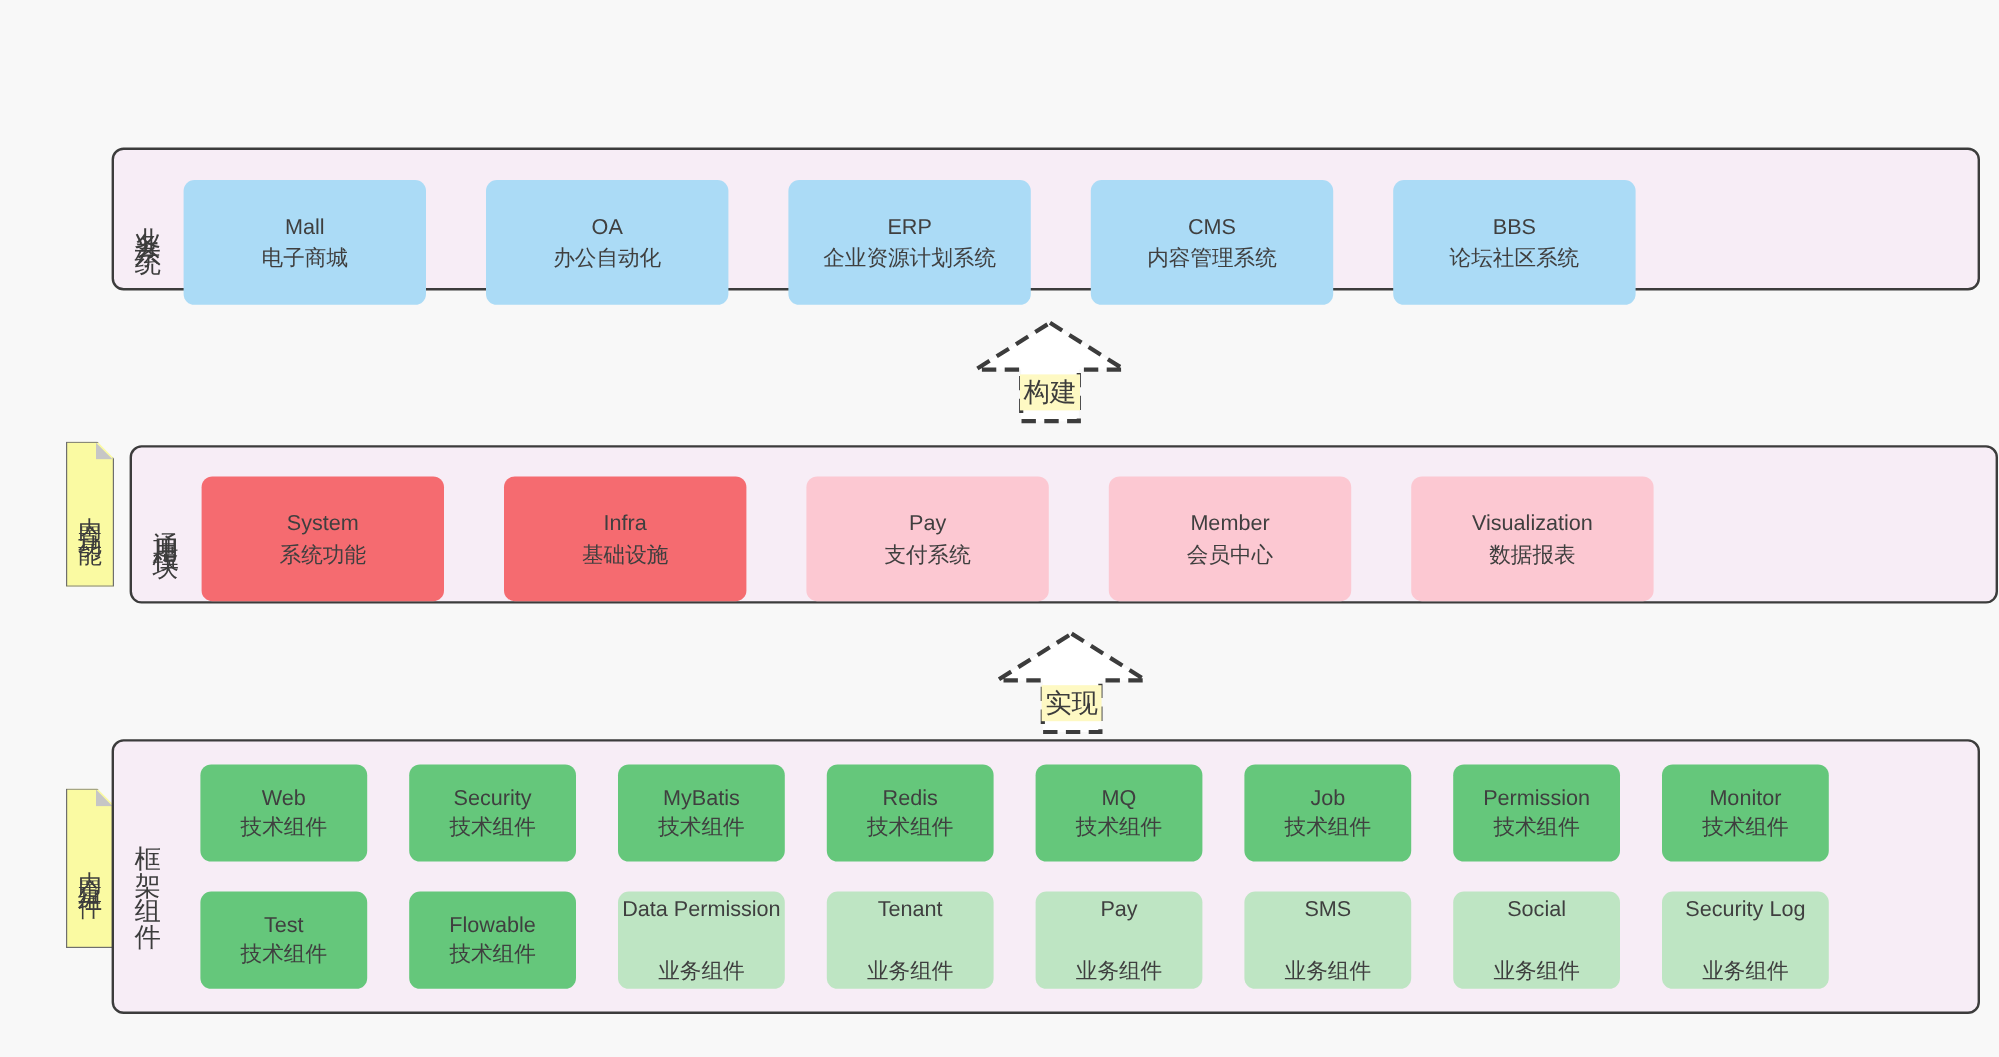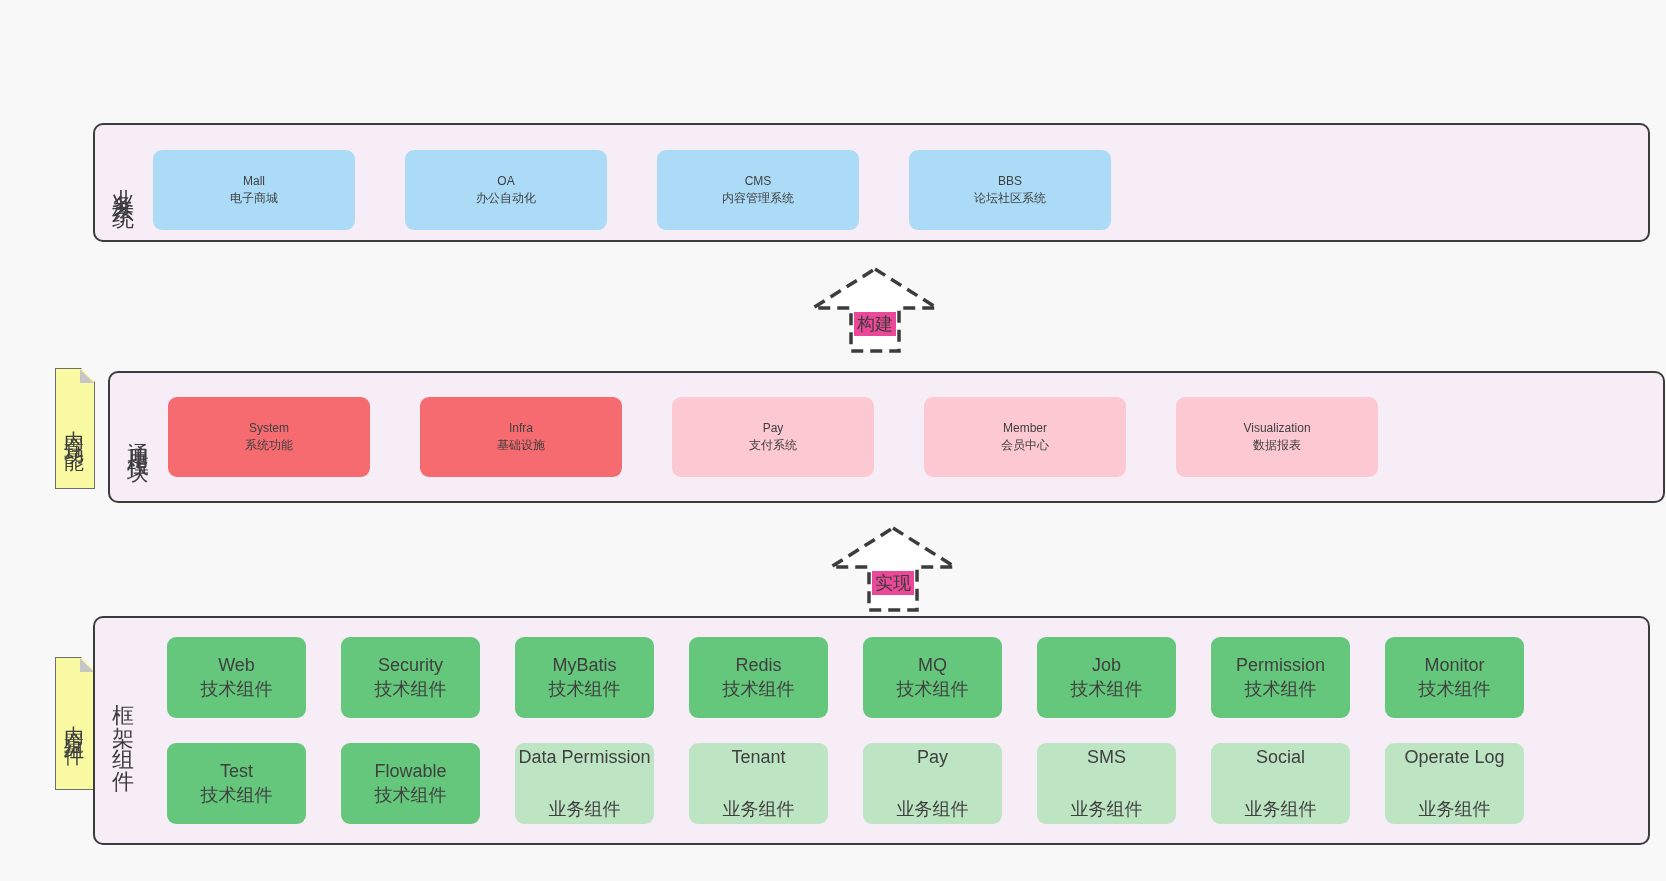--- a/index.html
+++ b/index.html
@@ -31,35 +31,35 @@
   .row-lg{left:58px;gap:50px;}
   #row-business{top:25px;}
   #row-modules{top:24px;}
   .row-sm{left:72px;gap:35px;}
   #row-tech{top:19px;}
   #row-biz{top:125px;}
 
   
   .box{display:flex;flex-direction:column;align-items:center;justify-content:center;
        text-align:center;border-radius:9px;color:#3f3f3f;}
-  .box-lg{width:202px;height:80px;font-size:12px;line-height:1.45;}
+  .box-lg{width:202px;height:104px;font-size:18px;line-height:1.45;}
   .box-sm{width:139px;height:81px;font-size:18px;line-height:1.32;}
   .blue{background:#abdbf6;}
   .red{background:#f56b70;}
   .pink{background:#fcc8d2;}
   .green{background:#65c77b;}
   .green-light{background:#bee5c3;gap:28px;}
 
   
   .arrow{position:absolute;width:130px;height:88px;}
   #arrow-build{left:810px;top:266px;}
   #arrow-implement{left:828px;top:525px;font-family:Liberation Serif, serif;}
   .arrow svg{display:block;}
   .arrow-label{position:absolute;left:50%;top:46px;transform:translateX(-50%);
-       background:#ec4899;padding:0 3px;font-size:18px;color:#3c3c3c;white-space:nowrap;}
+       background:#fef9c3;padding:0 3px;font-size:22px;color:#3c3c3c;white-space:nowrap;}
 </style>
 </head>
 <body>
 
 <div class="canvas">
 
   <div class="tag" id="tag-modules">
     <div class="tag-fold"></div>
     <span class="tag-text">内置功能</span>
   </div>
@@ -71,20 +71,24 @@
   <div class="panel" id="panel-business">
     <span class="panel-label">业务系统</span>
     <div class="row row-lg" id="row-business">
       <div class="box box-lg blue">
         <span>Mall</span>
         <span>电子商城</span>
       </div>
       <div class="box box-lg blue">
         <span>OA</span>
         <span>办公自动化</span>
+      </div>
+      <div class="box box-lg blue">
+        <span>ERP</span>
+        <span>企业资源计划系统</span>
       </div>
       <div class="box box-lg blue">
         <span>CMS</span>
         <span>内容管理系统</span>
       </div>
       <div class="box box-lg blue">
         <span>BBS</span>
         <span>论坛社区系统</span>
       </div>
     </div>
@@ -191,19 +195,19 @@
       </div>
       <div class="box box-sm green-light">
         <span>SMS</span>
         <span>业务组件</span>
       </div>
       <div class="box box-sm green-light">
         <span>Social</span>
         <span>业务组件</span>
       </div>
       <div class="box box-sm green-light">
-        <span>Operate Log</span>
+        <span>Security Log</span>
         <span>业务组件</span>
       </div>
     </div>
   </div>
 
 </div>
 
 </body></html>

